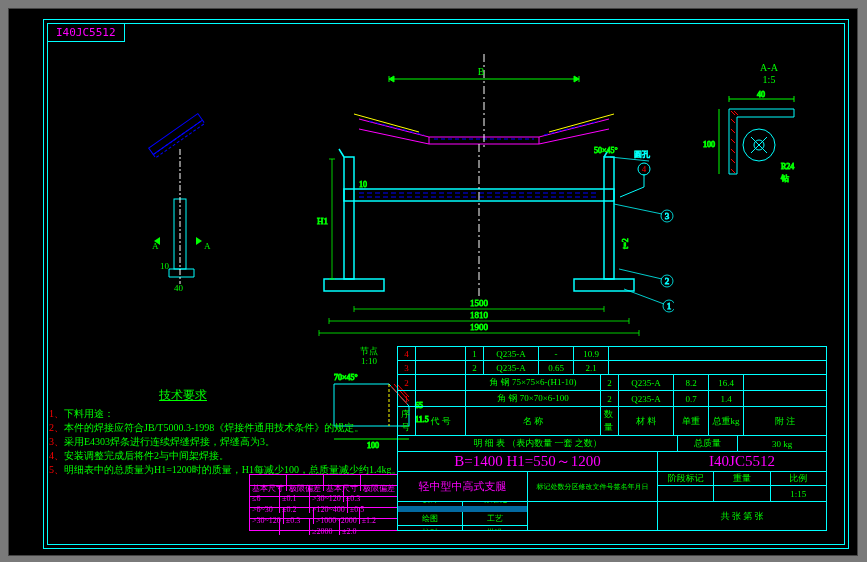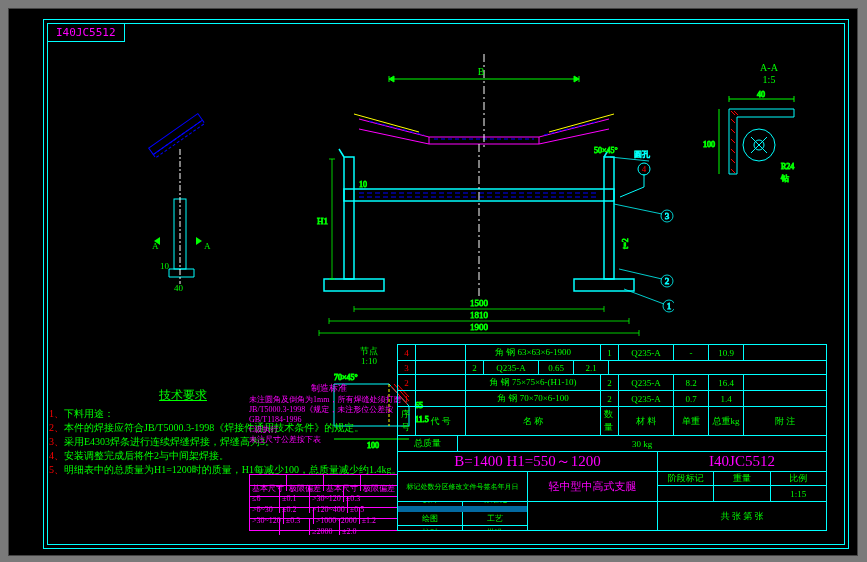--- a/index.html
+++ b/index.html
@@ -168,27 +168,20 @@
 
 <div class="tech-title">技术要求</div>
 <div class="tech-list">
 <div><span class="num">1、</span><span>下料用途：</span></div>
 <div><span class="num">2、</span><span>本件的焊接应符合JB/T5000.3-1998《焊接件通用技术条件》的规定。</span></div>
 <div><span class="num">3、</span><span>采用E4303焊条进行连续焊缝焊接，焊缝高为3。</span></div>
 <div><span class="num">4、</span><span>安装调整完成后将件2与中间架焊接。</span></div>
 <div><span class="num">5、</span><span>明细表中的总质量为H1=1200时的质量，H1每减少100，总质量减少约1.4kg。</span></div>
 </div>
 
-<div class="std-note">
-<div class="std-title">制造标准</div>
-<div>未注圆角及倒角为1mm，所有焊缝处须打磨</div>
-<div>JB/T5000.3-1998《规定，未注形位公差按GB/T1184-1996</div>
-<div>C级执行</div>
-<div>未注尺寸公差按下表</div>
-</div>
 
 <div class="tolerance-table">
 <div class="tol-row">
 <div class="tol-cell">基本尺寸</div>
         <div class="tol-cell">极限偏差</div>
 <div class="tol-cell">基本尺寸</div>
         <div class="tol-cell">极限偏差</div>
 </div>
 <div class="tol-row">
         <div class="tol-cell">≤6</div>
@@ -213,21 +206,20 @@
         <div class="tol-cell"></div>
         <div class="tol-cell">≥2000</div>
         <div class="tol-cell">±2.0</div>
       </div>
 </div>
 
 <div class="title-block">
 <div class="tb-row">
         <div class="tb-cell" style="width:18px;color:#f00">4</div>
         <div class="tb-cell" style="width:50px"></div>
-        <div class="tb-cell" style="width:135px">角 钢 63×63×6-1900</div>
         <div class="tb-cell" style="width:18px">1</div>
         <div class="tb-cell" style="width:55px">Q235-A</div>
         <div class="tb-cell" style="width:35px">-</div>
         <div class="tb-cell" style="width:35px">10.9</div>
         <div class="tb-cell" style="flex:1"></div>
       </div>
 <div class="tb-row">
         <div class="tb-cell" style="width:18px;color:#f00">3</div>
         <div class="tb-cell" style="width:50px"></div>
         <div class="tb-cell" style="width:18px">2</div>
@@ -260,30 +252,31 @@
         <div class="tb-cell" style="width:18px">序号</div>
         <div class="tb-cell" style="width:50px">代  号</div>
         <div class="tb-cell" style="width:135px">名    称</div>
         <div class="tb-cell" style="width:18px">数量</div>
         <div class="tb-cell" style="width:55px">材    料</div>
         <div class="tb-cell" style="width:35px">单重</div>
         <div class="tb-cell" style="width:35px">总重kg</div>
         <div class="tb-cell" style="flex:1">附  注</div>
       </div>
 <div class="tb-row">
+        <div class="tb-cell" style="width:280px">明    细    表   （表内数量  一套  之数）</div>
         <div class="tb-cell" style="width:60px">总质量</div>
         <div class="tb-cell" style="flex:1">30 kg</div>
       </div>
 <div class="tb-row" style="height:20px">
         <div class="tb-cell sub-title" style="width:260px">B=1400 H1=550～1200</div>
         <div class="tb-cell sub-title" style="flex:1">I40JC5512</div>
       </div>
 <div class="tb-row" style="height:30px">
+<div class="tb-cell" style="width:130px;color:#f0f;font-size:11px">轻中型中高式支腿</div>
 <div class="tb-cell" style="width:130px;font-size:7px">标记处数分区修改文件号签名年月日</div>
-<div class="tb-cell" style="width:130px;color:#f0f;font-size:11px">轻中型中高式支腿</div>
 <div class="tb-cell" style="flex:1;flex-direction:column;padding:0">
   <div style="display:flex;width:100%;border-bottom:1px solid #0ff;height:14px">
     <div class="tb-cell" style="flex:1">阶段标记</div>
     <div class="tb-cell" style="flex:1">重量</div>
     <div class="tb-cell" style="flex:1;border:none">比例</div>
   </div>
   <div style="display:flex;width:100%;height:15px">
     <div class="tb-cell" style="flex:1"></div>
             <div class="tb-cell" style="flex:1"></div>
     <div class="tb-cell" style="flex:1;border:none">1:15</div>

